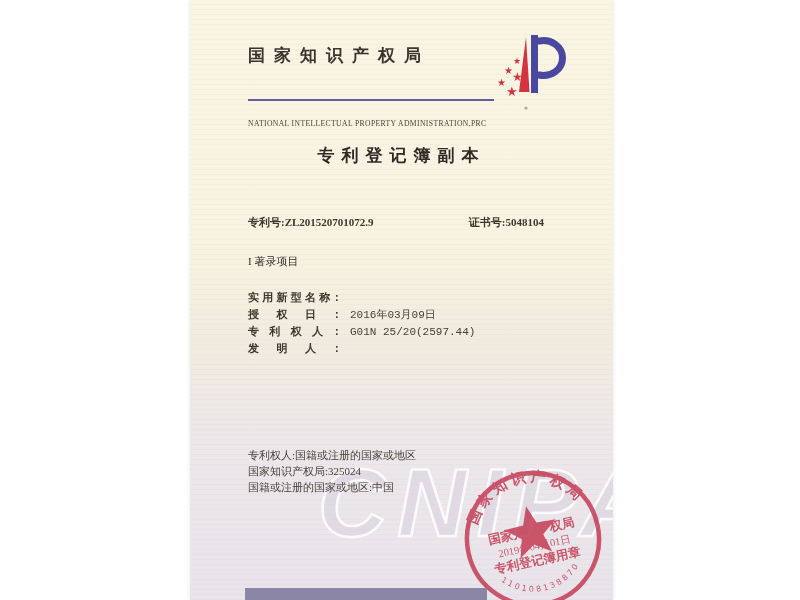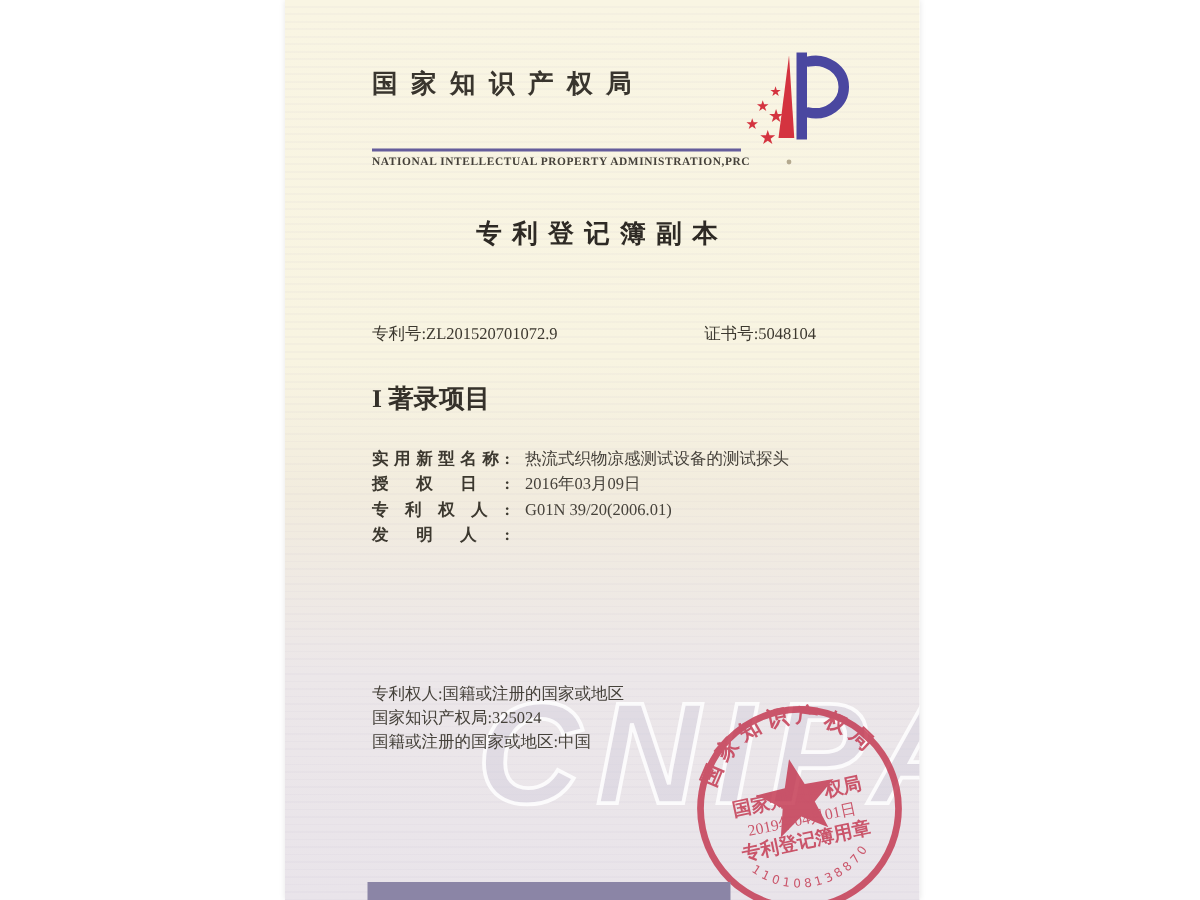--- a/index.html
+++ b/index.html
@@ -13,37 +13,37 @@
     background:
       repeating-linear-gradient(0deg, rgba(170,160,190,0.06) 0 1px, rgba(0,0,0,0) 1px 5px),
       linear-gradient(180deg,#f9f5e3 0%,#f8f4e1 40%,#f2ecde 55%,#ece7e9 75%,#e9e4ea 100%);
     box-shadow:0 0 4px rgba(0,0,0,0.10);
   }
   .agency-cn{
     position:absolute;left:58px;top:44px;font-size:17px;font-weight:bold;
     letter-spacing:9px;color:#39352e;white-space:nowrap;
   }
   .agency-en{
-    position:absolute;left:58px;top:80px;font-size:7.6px;font-weight:bold;
+    position:absolute;left:58px;top:96px;font-size:7.6px;font-weight:normal;
     letter-spacing:0.4px;color:#45413a;white-space:nowrap;
   }
   .head-rule{
     position:absolute;left:58px;top:99px;width:246px;height:2px;background:#655d9b;
   }
   .logo{position:absolute;left:305px;top:28px;width:78px;height:92px;}
   .doc-title{
     position:absolute;left:0;top:112px;width:100%;text-align:center;
     font-size:17px;font-weight:bold;letter-spacing:7px;color:#2e2a25;
   }
   .numbers-row{
     position:absolute;left:58px;top:160px;width:296px;display:flex;
-    justify-content:space-between;font-size:11px;font-weight:normal;color:#3c382f;
+    justify-content:space-between;font-size:11px;font-weight:bold;color:#3c382f;
   }
-  .sec-head{position:absolute;left:58px;font-size:17px;font-weight:bold;color:#35312a;white-space:nowrap;}
-  .fields{position:absolute;left:58px;top:205px;width:310px;font-size:11px;color:#45413a;}
+  .sec-head{position:absolute;left:58px;font-size:11px;font-weight:normal;color:#35312a;white-space:nowrap;}
+  .fields{position:absolute;left:58px;top:205px;width:310px;font-size:11px;color:#45413a;font-family:Liberation Mono, monospace;}
   .frow{display:flex;align-items:flex-start;line-height:17px;}
   .flab{width:92px;flex:0 0 92px;text-align:justify;text-align-last:justify;font-weight:bold;color:#3c382f;}
   .fval{margin-left:10px;width:232px;line-height:17px;}
   .plain-lines{position:absolute;left:58px;font-size:11px;color:#45413a;line-height:16px;white-space:nowrap;}
   .watermark{
     position:absolute;left:128px;top:448px;z-index:1;
     font-size:96px;font-style:italic;font-weight:bold;letter-spacing:10px;
     font-family:"Liberation Sans","DejaVu Sans",sans-serif;
     color:rgba(255,255,255,0.05);
     -webkit-text-stroke:2.5px rgba(255,255,255,0.85);
@@ -84,29 +84,28 @@
   <div class="numbers-row textz">
     <span>专利号:ZL201520701072.9</span>
     <span>证书号:5048104</span>
   </div>
 
   <div class="sec-head textz" style="top:184px;">I 著录项目</div>
 
   <div class="fields textz">
     <div class="frow">
       <span class="flab">实用新型名称:</span>
-      <span class="fval">热流式织物凉感测试设备的测试探头</span>
     </div>
     <div class="frow">
       <span class="flab">授权日:</span>
       <span class="fval">2016年03月09日</span>
     </div>
     <div class="frow">
       <span class="flab">专利权人:</span>
-      <span class="fval">G01N 39/20(2006.01)</span>
+      <span class="fval">G01N 25/20(2597.44)</span>
     </div>
     <div class="frow">
       <span class="flab">发明人:</span>
     </div>
   </div>
 
   <div class="plain-lines textz" style="top:294px;">
     <div>专利权人:国籍或注册的国家或地区</div>
     <div>国家知识产权局:325024</div>
     <div>国籍或注册的国家或地区:中国</div>

